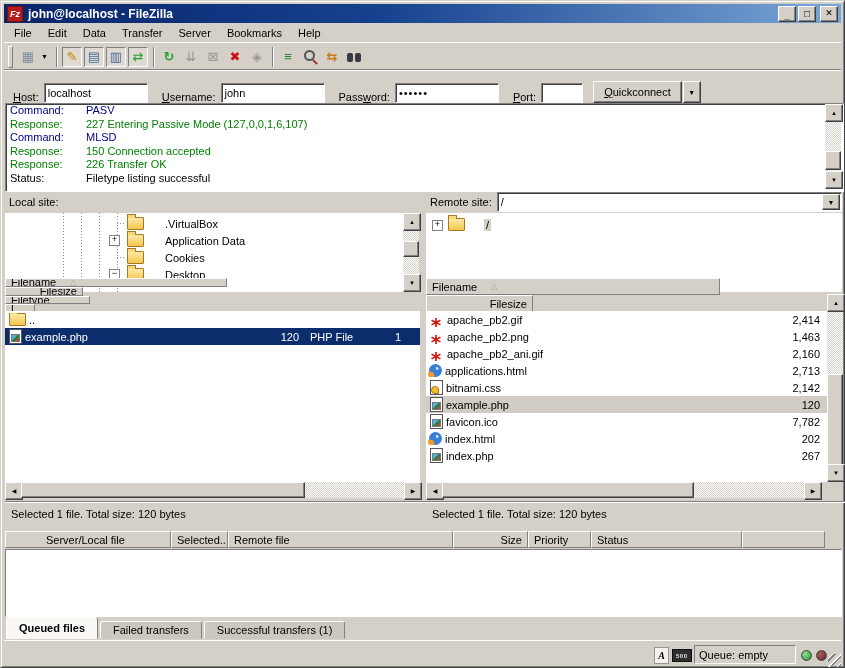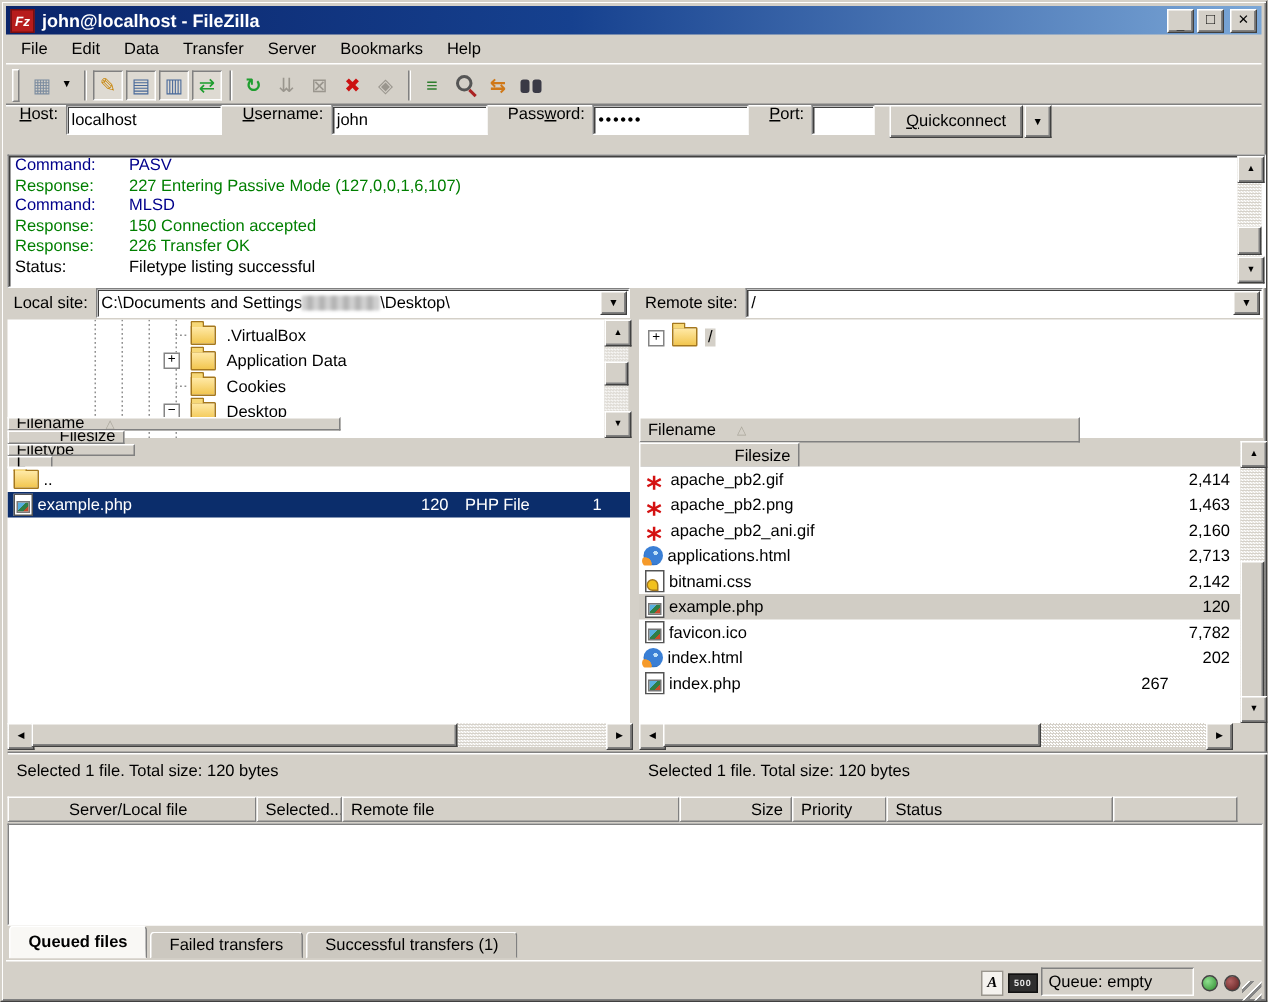--- a/index.html
+++ b/index.html
@@ -42,21 +42,21 @@
   [data-icon="refresh"]{color:#1f9e2f;font-weight:bold;}
   [data-icon="process-queue"],[data-icon="cancel"],[data-icon="reconnect"]{color:#9a968e;}
   [data-icon="disconnect"]{color:#cc1111;}
   [data-icon="filter"]{color:#2f7e2f;font-weight:bold;}
   [data-icon="compare"]{color:#d07818;font-weight:bold;}
   [data-icon="search"]::before{content:"";position:absolute;width:7px;height:7px;border:2px solid #555;border-radius:50%;top:3px;left:4px;}
   [data-icon="search"]::after{content:"";position:absolute;width:2px;height:6px;background:#a22;transform:rotate(-45deg);bottom:2px;right:4px;}
   [data-icon="sync-browse"]::before{content:"";position:absolute;width:6px;height:9px;background:#3a3a46;border-radius:2px;top:6px;left:3px;box-shadow:8px 0 0 #3a3a46;}
 
   
-  .qc-bar{position:absolute;left:3px;top:68px;right:3px;height:33px;display:flex;align-items:flex-start;padding-left:9px;border-top:1px solid #808080;box-shadow:inset 0 1px 0 #fff;}
+  .qc-bar{position:absolute;left:3px;top:68px;right:3px;height:33px;display:flex;align-items:flex-end;padding-left:9px;border-top:1px solid #808080;box-shadow:inset 0 1px 0 #fff;}
   .qc-label{white-space:pre;margin-right:5px;}
   .u{text-decoration:underline;}
   .qc-input{height:18px;background:#fff;border:1px solid;border-color:#808080 #fff #fff #808080;box-shadow:inset 1px 1px 0 #404040;display:flex;align-items:center;padding:0 3px;margin-right:14px;}
   .qc-host{width:96px;}.qc-user{width:96px;}.qc-pass{width:96px;letter-spacing:1px;}.qc-port{width:34px;margin-right:10px;}
   .qc-btn{height:20px;padding:0 10px;display:flex;align-items:center;font-size:11px;}
   .qc-btn-dd{width:16px;height:20px;display:flex;align-items:center;justify-content:center;font-size:7px;margin-left:1px;}
 
   
   .msglog{position:absolute;left:4px;top:102px;width:837px;height:87px;overflow:hidden;}
   .log-line{display:flex;line-height:13.5px;padding-left:4px;white-space:nowrap;}
@@ -78,21 +78,21 @@
   .redacted{display:inline-block;width:52px;height:10px;background:repeating-linear-gradient(90deg,#cfcfcf 0 4px,#b5b5b5 4px 8px);filter:blur(1px);border-radius:1px;vertical-align:middle;}
 
   
   .tree{position:absolute;top:212px;height:79px;background:#fff;overflow:hidden;}
   .guide{position:absolute;top:0;bottom:0;width:1px;background-image:linear-gradient(#909090 1px, transparent 1px);background-size:1px 3px;}
   .tree-row{position:absolute;height:17px;display:flex;align-items:center;left:0;right:0;}
   .conn{position:absolute;height:1px;width:9px;background-image:linear-gradient(90deg,#909090 1px, transparent 1px);background-size:3px 1px;}
   .expander{position:absolute;width:9px;height:9px;background:#fff;border:1px solid #848484;font-size:9px;line-height:7px;text-align:center;color:#000;}
   .folder{position:relative;width:15px;height:11px;background:linear-gradient(#ffe9a6,#f2c64f);border:1px solid #a5781e;border-radius:1px;flex:none;}
   .folder::before{content:"";position:absolute;left:-1px;top:-4px;width:7px;height:3px;background:#f7d877;border:1px solid #a5781e;border-bottom:none;border-radius:1px 1px 0 0;}
-  .tree-label{margin-left:5px;padding:0 2px;}
+  .tree-label{margin-left:19px;padding:0 2px;}
   .tree-label.sel{background:#d4d0c8;}
 
   
   .hdr-row{position:absolute;top:277px;height:35px;display:flex;flex-direction:column;}
   .col{height:17px;box-sizing:border-box;background:#d4d0c8;border:1px solid;border-color:#fff #808080 #808080 #fff;display:flex;align-items:center;padding:0 5px;white-space:nowrap;overflow:hidden;}
   .col.right{justify-content:flex-end;}
   .sort{font-size:8px;color:#aaa69b;margin-left:14px;}
   .flist{position:absolute;top:310px;height:171px;background:#fff;overflow:hidden;}
   .frow{position:absolute;left:0;right:0;height:17px;display:flex;align-items:center;}
   .fcell{white-space:nowrap;overflow:hidden;box-sizing:border-box;}
@@ -231,26 +231,20 @@
   <div class="track" style="left:824px;top:103px;width:16px;height:85px;">
     <div class="sb-btn raised" style="top:0;">▲</div>
     <div class="sb-thumb" style="top:47px;height:17px;width:14px;"></div>
     <div class="sb-btn raised" style="bottom:0;">▼</div>
   </div>
 
   <div class="splitter-v"></div>
 
   <div class="site-row" style="left:4px;width:415px;">
     <span class="lbl">Local site:</span>
-    <span class="combo">
-      <span>C:\Documents and Settings</span>
-        <span class="redacted"></span>
-        <span>\Desktop\</span>
-      <span class="combo-dd raised">▼</span>
-    </span>
   </div>
 
   <div class="site-row" style="left:425px;width:416px;">
     <span class="lbl">Remote site:</span>
     <span class="combo">
       <span>/</span>
       <span class="combo-dd raised">▼</span>
     </span>
   </div>
 
@@ -388,21 +382,21 @@
           <span class="fi" data-icon="html"></span>
           <span>index.html</span>
         </span>
       <span class="fcell" style="width:100px;text-align:right;">202</span>
     </div>
     <div class="frow" style="top:136px;">
       <span class="fcell" style="width:294px;display:flex;align-items:center;padding-left:2px;">
           <span class="fi" data-icon="php"></span>
           <span>index.php</span>
         </span>
-      <span class="fcell" style="width:100px;text-align:center;">267</span>
+      <span class="fcell" style="width:100px;text-align:right;">267</span>
     </div>
   </div>
 
   <div class="track" style="left:826px;top:293px;width:16px;height:188px;">
     <div class="sb-btn raised" style="top:0;">▲</div>
     <div class="sb-thumb" style="top:80px;height:90px;width:14px;"></div>
     <div class="sb-btn raised" style="bottom:0;">▼</div>
   </div>
 
   <div class="track" style="left:4px;top:481px;width:415px;height:16px;">

